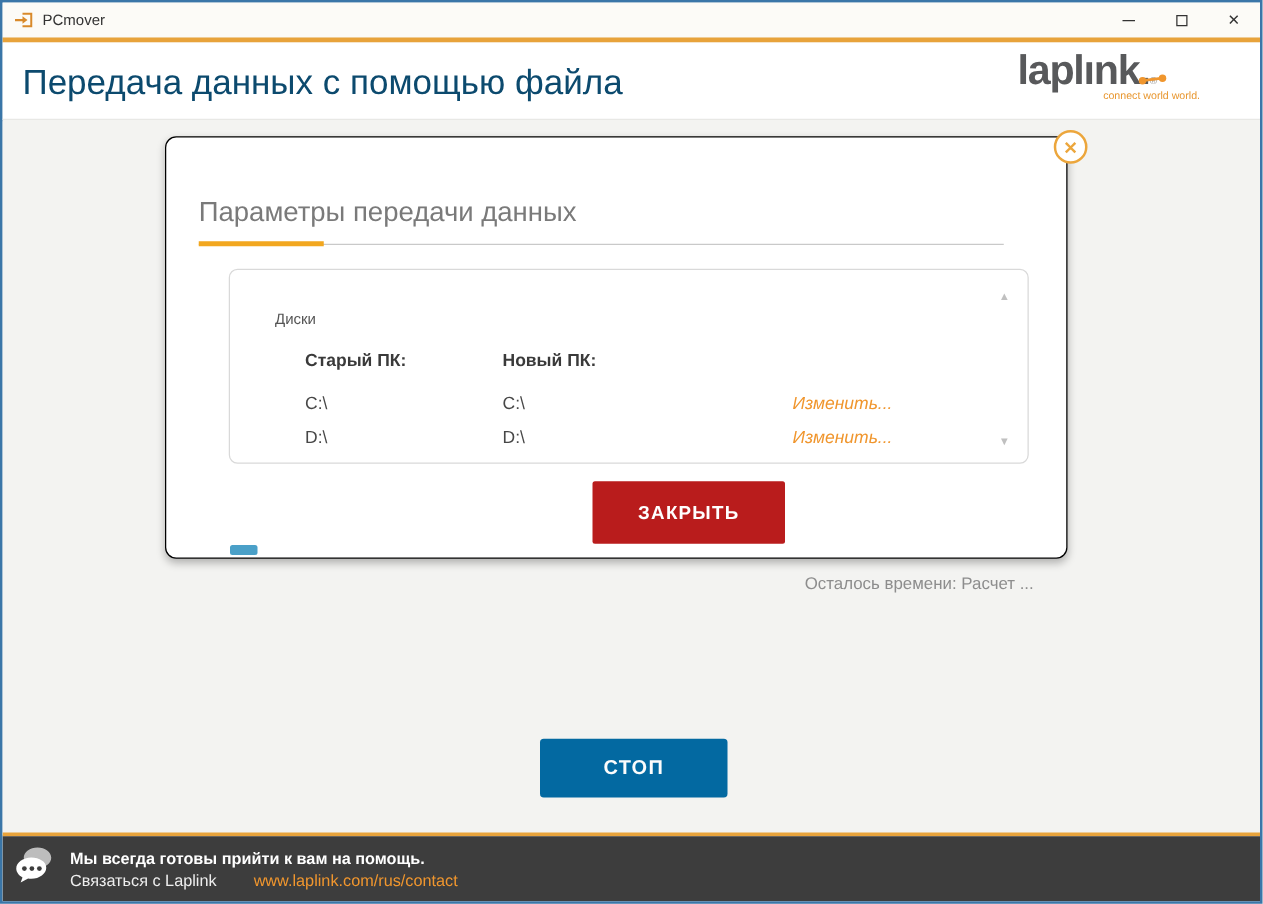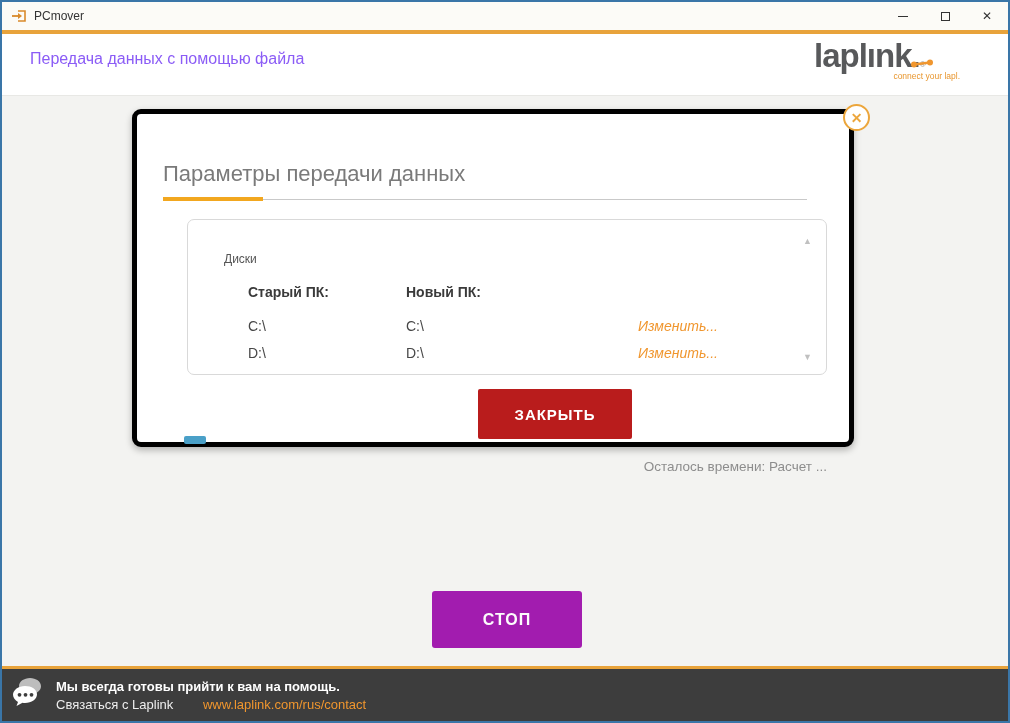--- a/index.html
+++ b/index.html
@@ -20,32 +20,32 @@
   .glyph-min { width:10px; height:1px; background:#333; display:block; }
   .glyph-max { width:9px; height:9px; border:1px solid #333; display:block; }
   .glyph-close { font-size:12px; color:#333; line-height:1; }
   
   .accent-line { position:absolute; left:0; top:28px; width:1006px; height:4px; background:#e8a33b; }
   
   .header {
     position:absolute; left:0; top:32px; width:1006px; height:62px;
     background:#ffffff; border-bottom:1px solid #e8e8e5;
   }
-  .page-title { position:absolute; left:28px; top:16px; font-size:16px; color:#8b5cf6; }
+  .page-title { position:absolute; left:16px; top:16px; font-size:28px; color:#0c4a6e; }
   .logo { position:absolute; right:44px; top:4px; width:150px; height:54px; }
   .logo-word { position:relative; font-size:33px; font-weight:bold; color:#58595b; letter-spacing:-1px; line-height:1.1; }
   .logo-reg { font-size:8px; font-weight:normal; vertical-align:baseline; color:#8a8a8a; }
   .logo-dumbbell { position:absolute; top:1px; right:30px; }
   .logo-tagline { text-align:right; font-size:8.5px; color:#e8962e; margin-top:-3px; padding-right:4px; }
   
   .main { position:absolute; left:0; top:95px; width:1006px; height:571px; background:#f3f3f1; }
   .progress-peek { position:absolute; left:182px; top:339px; width:22px; height:8px; background:#4aa0c8; border-radius:2px; z-index:30; }
   .modal {
     position:absolute; left:130px; top:12px; width:722px; height:338px;
-    background:#ffffff; border:5px solid #000000; border-radius:9px;
+    background:#ffffff; border:1px solid #000000; border-radius:9px;
     box-shadow:0 3px 7px rgba(0,0,0,0.28); z-index:10;
   }
   .modal-x {
     position:absolute; left:841px; top:7px; width:27px; height:27px; z-index:20;
     background:#fff; border:2px solid #eca63c; border-radius:50%;
     display:flex; align-items:center; justify-content:center;
     color:#eca63c; font-size:14px; font-weight:bold; cursor:pointer;
   }
   .modal-title { position:absolute; left:26px; top:47px; font-size:22px; color:#7a7a7a; }
   .modal-rule { position:absolute; left:26px; top:82px; width:644px; height:5px; }
@@ -68,22 +68,22 @@
   .scroll-up { top:16px; }
   .scroll-down { bottom:12px; }
   .close-btn {
     position:absolute; left:293px; top:275px; width:154px; height:50px;
     background:#b91c1c; border:none; border-radius:2px;
     color:#fff; font-size:15px; font-weight:bold; letter-spacing:1px;
     font-family:"Liberation Sans", sans-serif; cursor:pointer;margin-left:48px;
   }
   .time-remaining { position:absolute; right:181px; top:362px; font-size:13.5px; color:#8d8d8d; }
   .stop-btn {
-    position:absolute; left:430px; top:494px; width:150px; height:57px;
-    background:#a21caf; border:none; border-radius:3px;
+    position:absolute; left:430px; top:494px; width:150px; height:47px;
+    background:#0369a1; border:none; border-radius:3px;
     color:#fcfcfc; font-size:16px; font-weight:bold; letter-spacing:1px;
     font-family:"Liberation Sans", sans-serif; cursor:pointer;
   }
   
   .footer { position:absolute; left:0; bottom:0; width:1006px; height:55px; }
   .footer-line { height:3px; background:#e8a33b; }
   .footer-body {
     height:52px; background:#3d3d3d; color:#fff;
     display:flex; align-items:center; justify-content:space-between;
     padding:0 10px 0 8px;
@@ -126,21 +126,21 @@
   <div class="accent-line"></div>
 
   <div class="header">
     <div class="page-title">Передача данных с помощью файла</div>
     <div class="logo">
       <div class="logo-word"><span>lapl</span><span>ı</span><span>nk.</span><span class="logo-reg">®</span><span class="logo-dumbbell"><svg width="24" height="9" viewBox="0 0 24 9">
               <line x1="4" y1="5.5" x2="20" y2="3.5" stroke="#f0962e" stroke-width="2.4"></line>
               <circle cx="4" cy="5.5" r="3" fill="#f0962e"></circle>
               <circle cx="20" cy="3.5" r="3" fill="#f0962e"></circle>
             </svg></span></div>
-      <div class="logo-tagline">connect your lapl.</div>
+      <div class="logo-tagline">connect world world.</div>
     </div>
   </div>
 
   <div class="main">
 
     <div class="progress-peek"></div>
 
     <div class="modal">
       <div class="modal-title">Параметры передачи данных</div>
       <div class="modal-rule">

